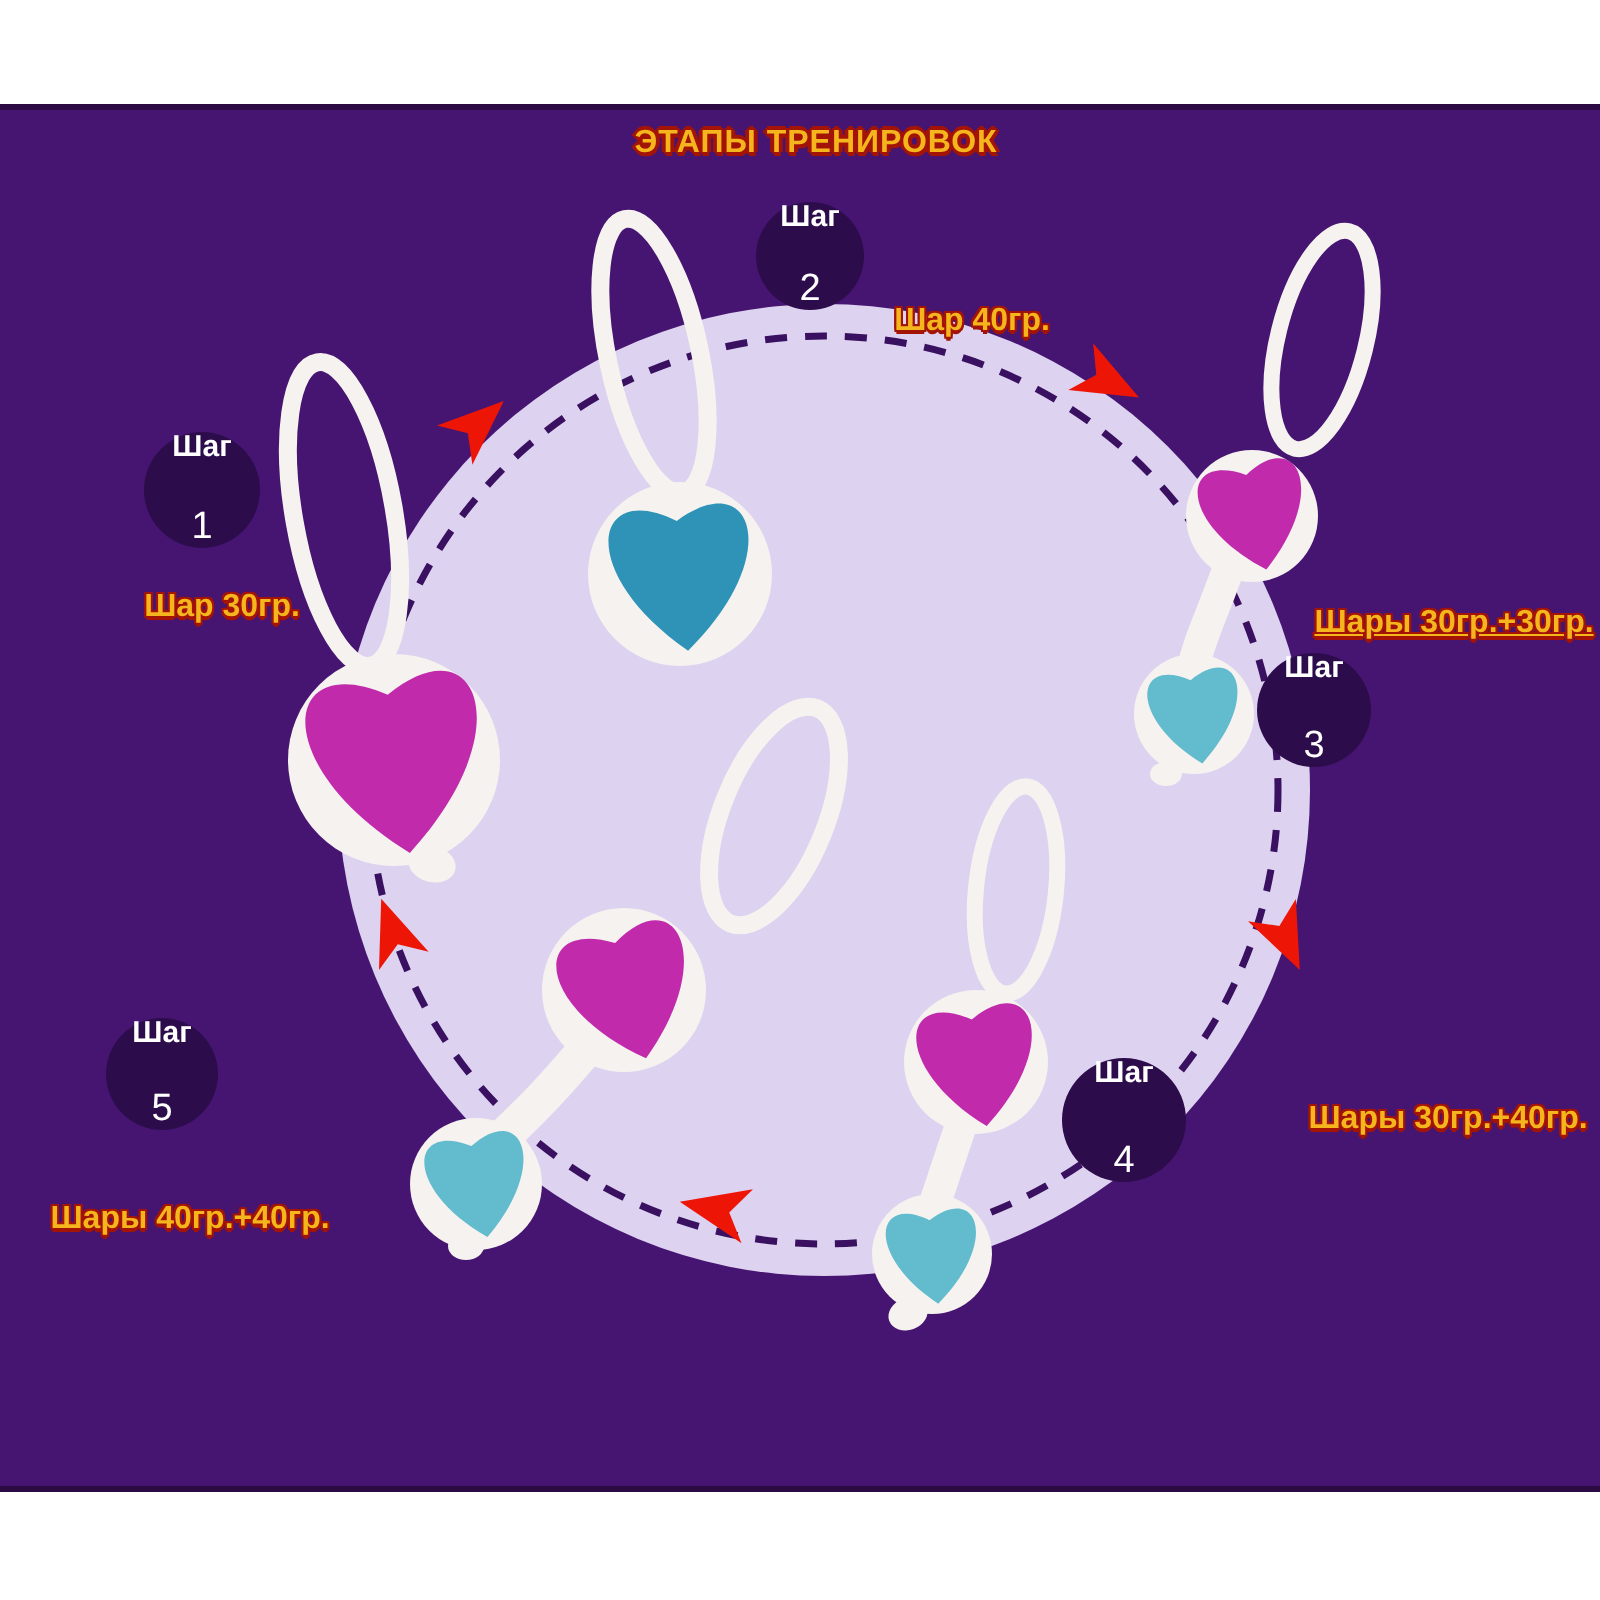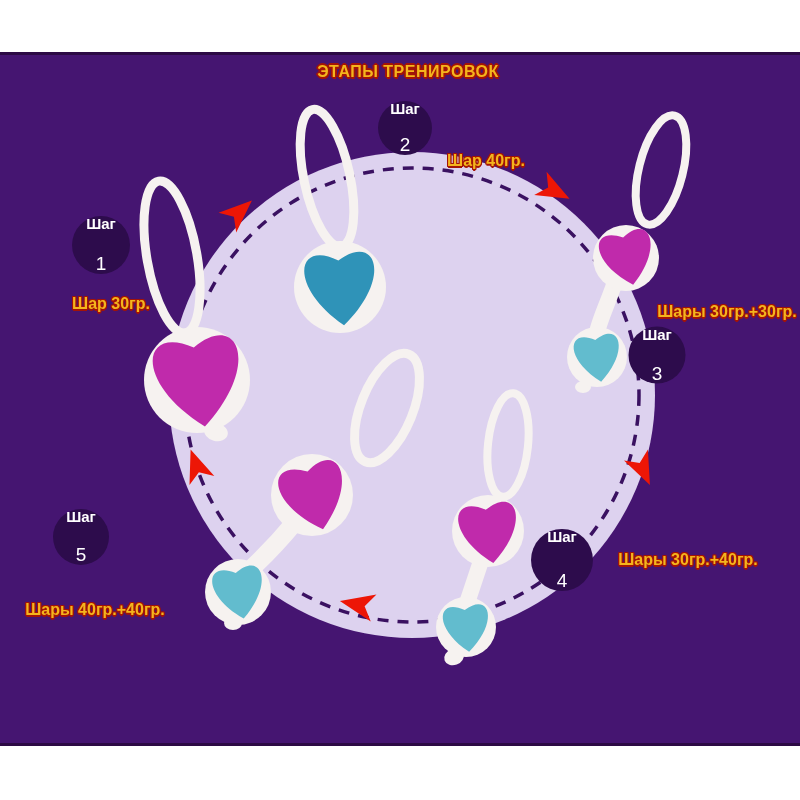--- a/index.html
+++ b/index.html
@@ -45,22 +45,22 @@
     position:absolute;transform:translate(-50%,-50%);
     color:var(--c-label_yellow,#f4b51d);font-size:16px;font-weight:bold;white-space:nowrap;
     text-shadow:
       -1px 0 0 var(--c-label_outline,#a31407), 1px 0 0 var(--c-label_outline,#a31407),
       0 -1px 0 var(--c-label_outline,#a31407), 0 2px 0 var(--c-label_outline,#a31407),
       -1px 1px 0 var(--c-label_outline,#a31407), 1px 1px 0 var(--c-label_outline,#a31407),
       -1px -1px 0 var(--c-label_outline,#a31407), 1px -1px 0 var(--c-label_outline,#a31407);
   }
   .weight.w1{left:111px;top:304px;}
   .weight.w2{left:486px;top:117px;margin-top:44px;}
-  .weight.w3{left:727px;top:312px;}
-  .weight.w4{left:670px;top:560px;padding-left:36px;}
+  .weight.w3{left:727px;top:312px;text-decoration:underline;}
+  .weight.w4{left:706px;top:560px;padding-left:36px;}
   .weight.w5{left:88px;top:610px;padding-left:14px;}
 </style>
 </head>
 <body>
 
 <div class="banner"></div>
 
 <svg class="scene" viewBox="0 0 800 800" aria-hidden="true">
   <defs>
     <path id="heart" d="M0,30 C-34,2 -26,-28 0,-12 C26,-28 34,2 0,30 Z"></path>

